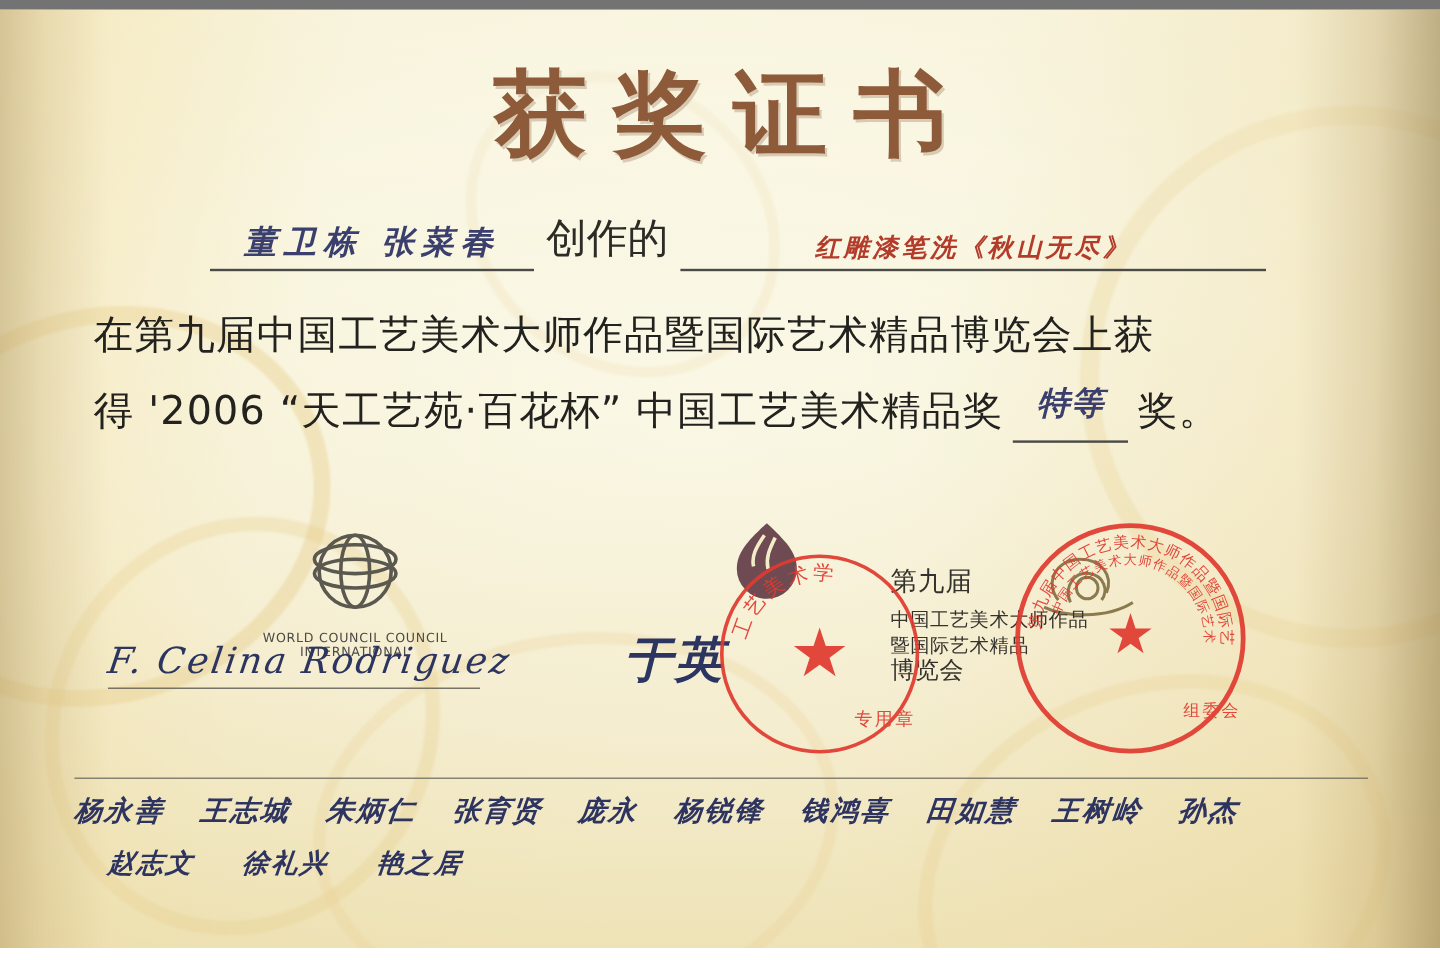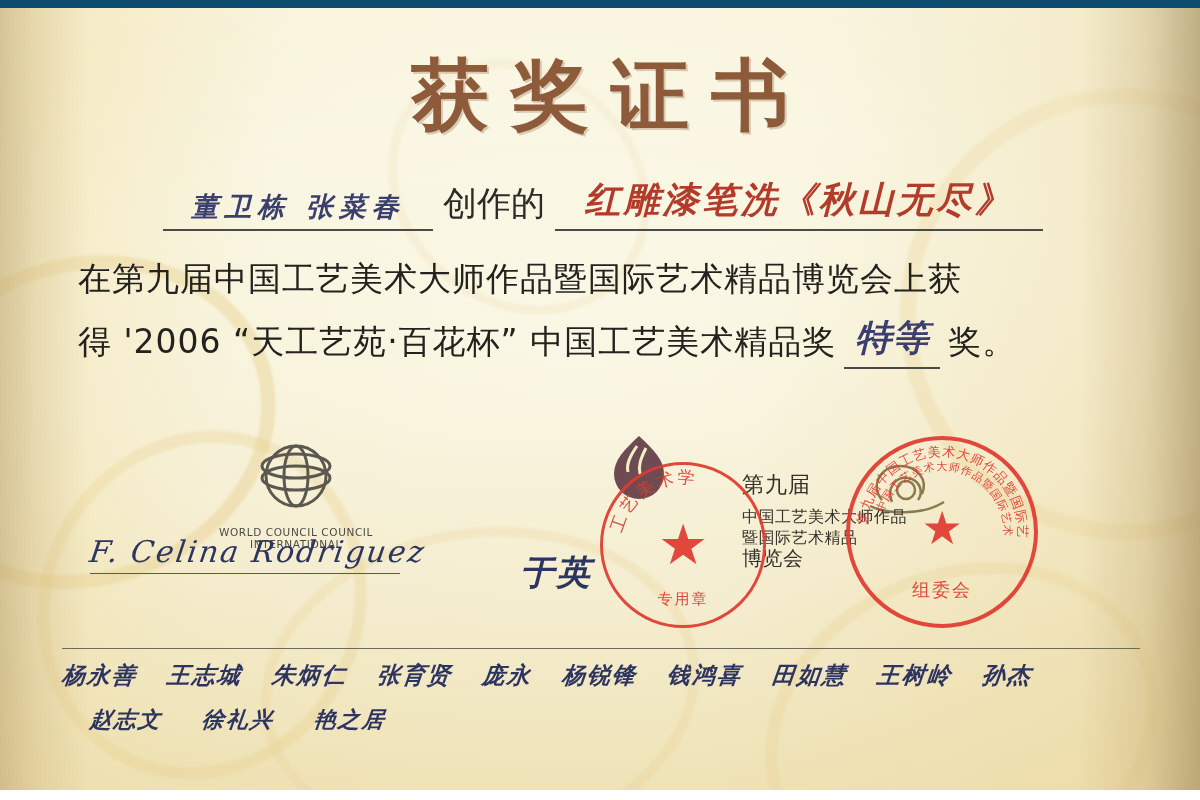--- a/index.html
+++ b/index.html
@@ -12,21 +12,21 @@
     height: 800px;
     overflow: hidden;
     font-family: "DejaVu Sans", "Liberation Sans", sans-serif;
   }
 
   
   .photo {
     position: relative;
     width: 1200px;
     height: 640px;
-    background: #0c4a6e;
+    background: #737373;
   }
   .certificate {
     position: absolute;
     left: 0;
     top: 8px;
     width: 1200px;
     height: 782px;
     background:
       radial-gradient(ellipse 1100px 560px at 48% 44%, #fbfaea 0%, #f8f4dd 46%, #f3ecc8 74%, #eee3b4 100%);
     overflow: hidden;
@@ -89,21 +89,21 @@
     letter-spacing: 22px;
     text-indent: 22px;
     color: #8d5a3a;
     text-shadow: 2px 2px 0 rgba(120,70,40,0.25);
   }
 
   
   .line1 {
     position: absolute;
     top: 168px;
-    left: 163px;
+    left: 175px;
     width: 880px;
     display: flex;
     align-items: flex-end;
     font-size: 30px;
     color: #2d2b26;
   }
   .hand {
     font-family: "DejaVu Serif", "Liberation Serif", serif;
     color: #3a3f6e;
     font-style: italic;
@@ -115,21 +115,21 @@
     font-style: italic;
     font-weight: bold;
   }
   .ul {
     border-bottom: 2px solid #4a4a46;
     padding: 0 10px 4px 10px;
     text-align: center;
   }
   .blk-names { width: 250px; font-size: 27px; letter-spacing: 6px; }
   .made-by { padding: 0 10px 4px 10px; font-size: 34px; font-family: "DejaVu Sans", sans-serif; }
-  .blk-work { flex: 1; font-size: 36px; letter-spacing: 3px; }
+  .blk-work { flex: 1; font-size: 21px; letter-spacing: 3px; }
 
   
   .body-text {
     position: absolute;
     top: 232px;
     left: 78px;
     width: 1044px;
     font-family: "DejaVu Sans", "Liberation Sans", sans-serif;
     font-size: 33px;
     line-height: 54px;
@@ -139,21 +139,21 @@
   }
   .row2 { display: flex; align-items: flex-end; margin-top: 4px; }
   .row2 .pre { white-space: pre; }
   .grade {
     display: inline-block;
     min-width: 96px;
     text-align: center;
     border-bottom: 2px solid #4a4a46;
     padding-bottom: 3px;
     margin: 0 8px;
-    font-size: 36px;
+    font-size: 27px;
   }
   .row3 {
     margin-top: 10px;
     padding-left: 74px;
   }
 
   
   .seals {
     position: absolute;
     top: 418px;
@@ -209,25 +209,25 @@
   .assoc-caption {
     font-family: "DejaVu Sans", "Liberation Sans", sans-serif;
     font-size: 19px;
     color: #34322c;
     letter-spacing: 1px;
     margin-top: 6px;
   }
   .sig-assoc {
     position: absolute;
     left: 520px;
-    top: 124px;
+    top: 96px;
     font-family: "DejaVu Serif", "Liberation Serif", serif;
     font-style: italic;
     font-weight: bold;
-    font-size: 34px;
+    font-size: 40px;
     color: #2c3560;
     letter-spacing: 2px;
   }
 
   
   .expo {
     position: absolute;
     left: 742px;
     top: 80px;
     width: 260px;
@@ -258,27 +258,27 @@
     line-height: 1;
   }
   .seal-2 .seal-star { font-size: 46px; transform: translate(-50%,-58%); }
   .seal-arc {
     position: absolute;
     left: 0; top: 0; width: 100%; height: 100%;
   }
   .seal-bottom {
     position: absolute;
     left: 0; right: 0; bottom: 16px;
-    text-align: center;
+    text-align: right;
     font-size: 15px;
     letter-spacing: 2px;
     color: #e03a2f;
     font-family: "DejaVu Sans", sans-serif;
   }
-  .seal-2 .seal-bottom { bottom: 22px; font-size: 18px; }
+  .seal-2 .seal-bottom { bottom: 22px; font-size: 14px; }
 
   
   .flower {
     position: absolute;
     left: 852px;
     top: 14px;
     width: 110px;
     height: 90px;
     z-index: -1;
   }

